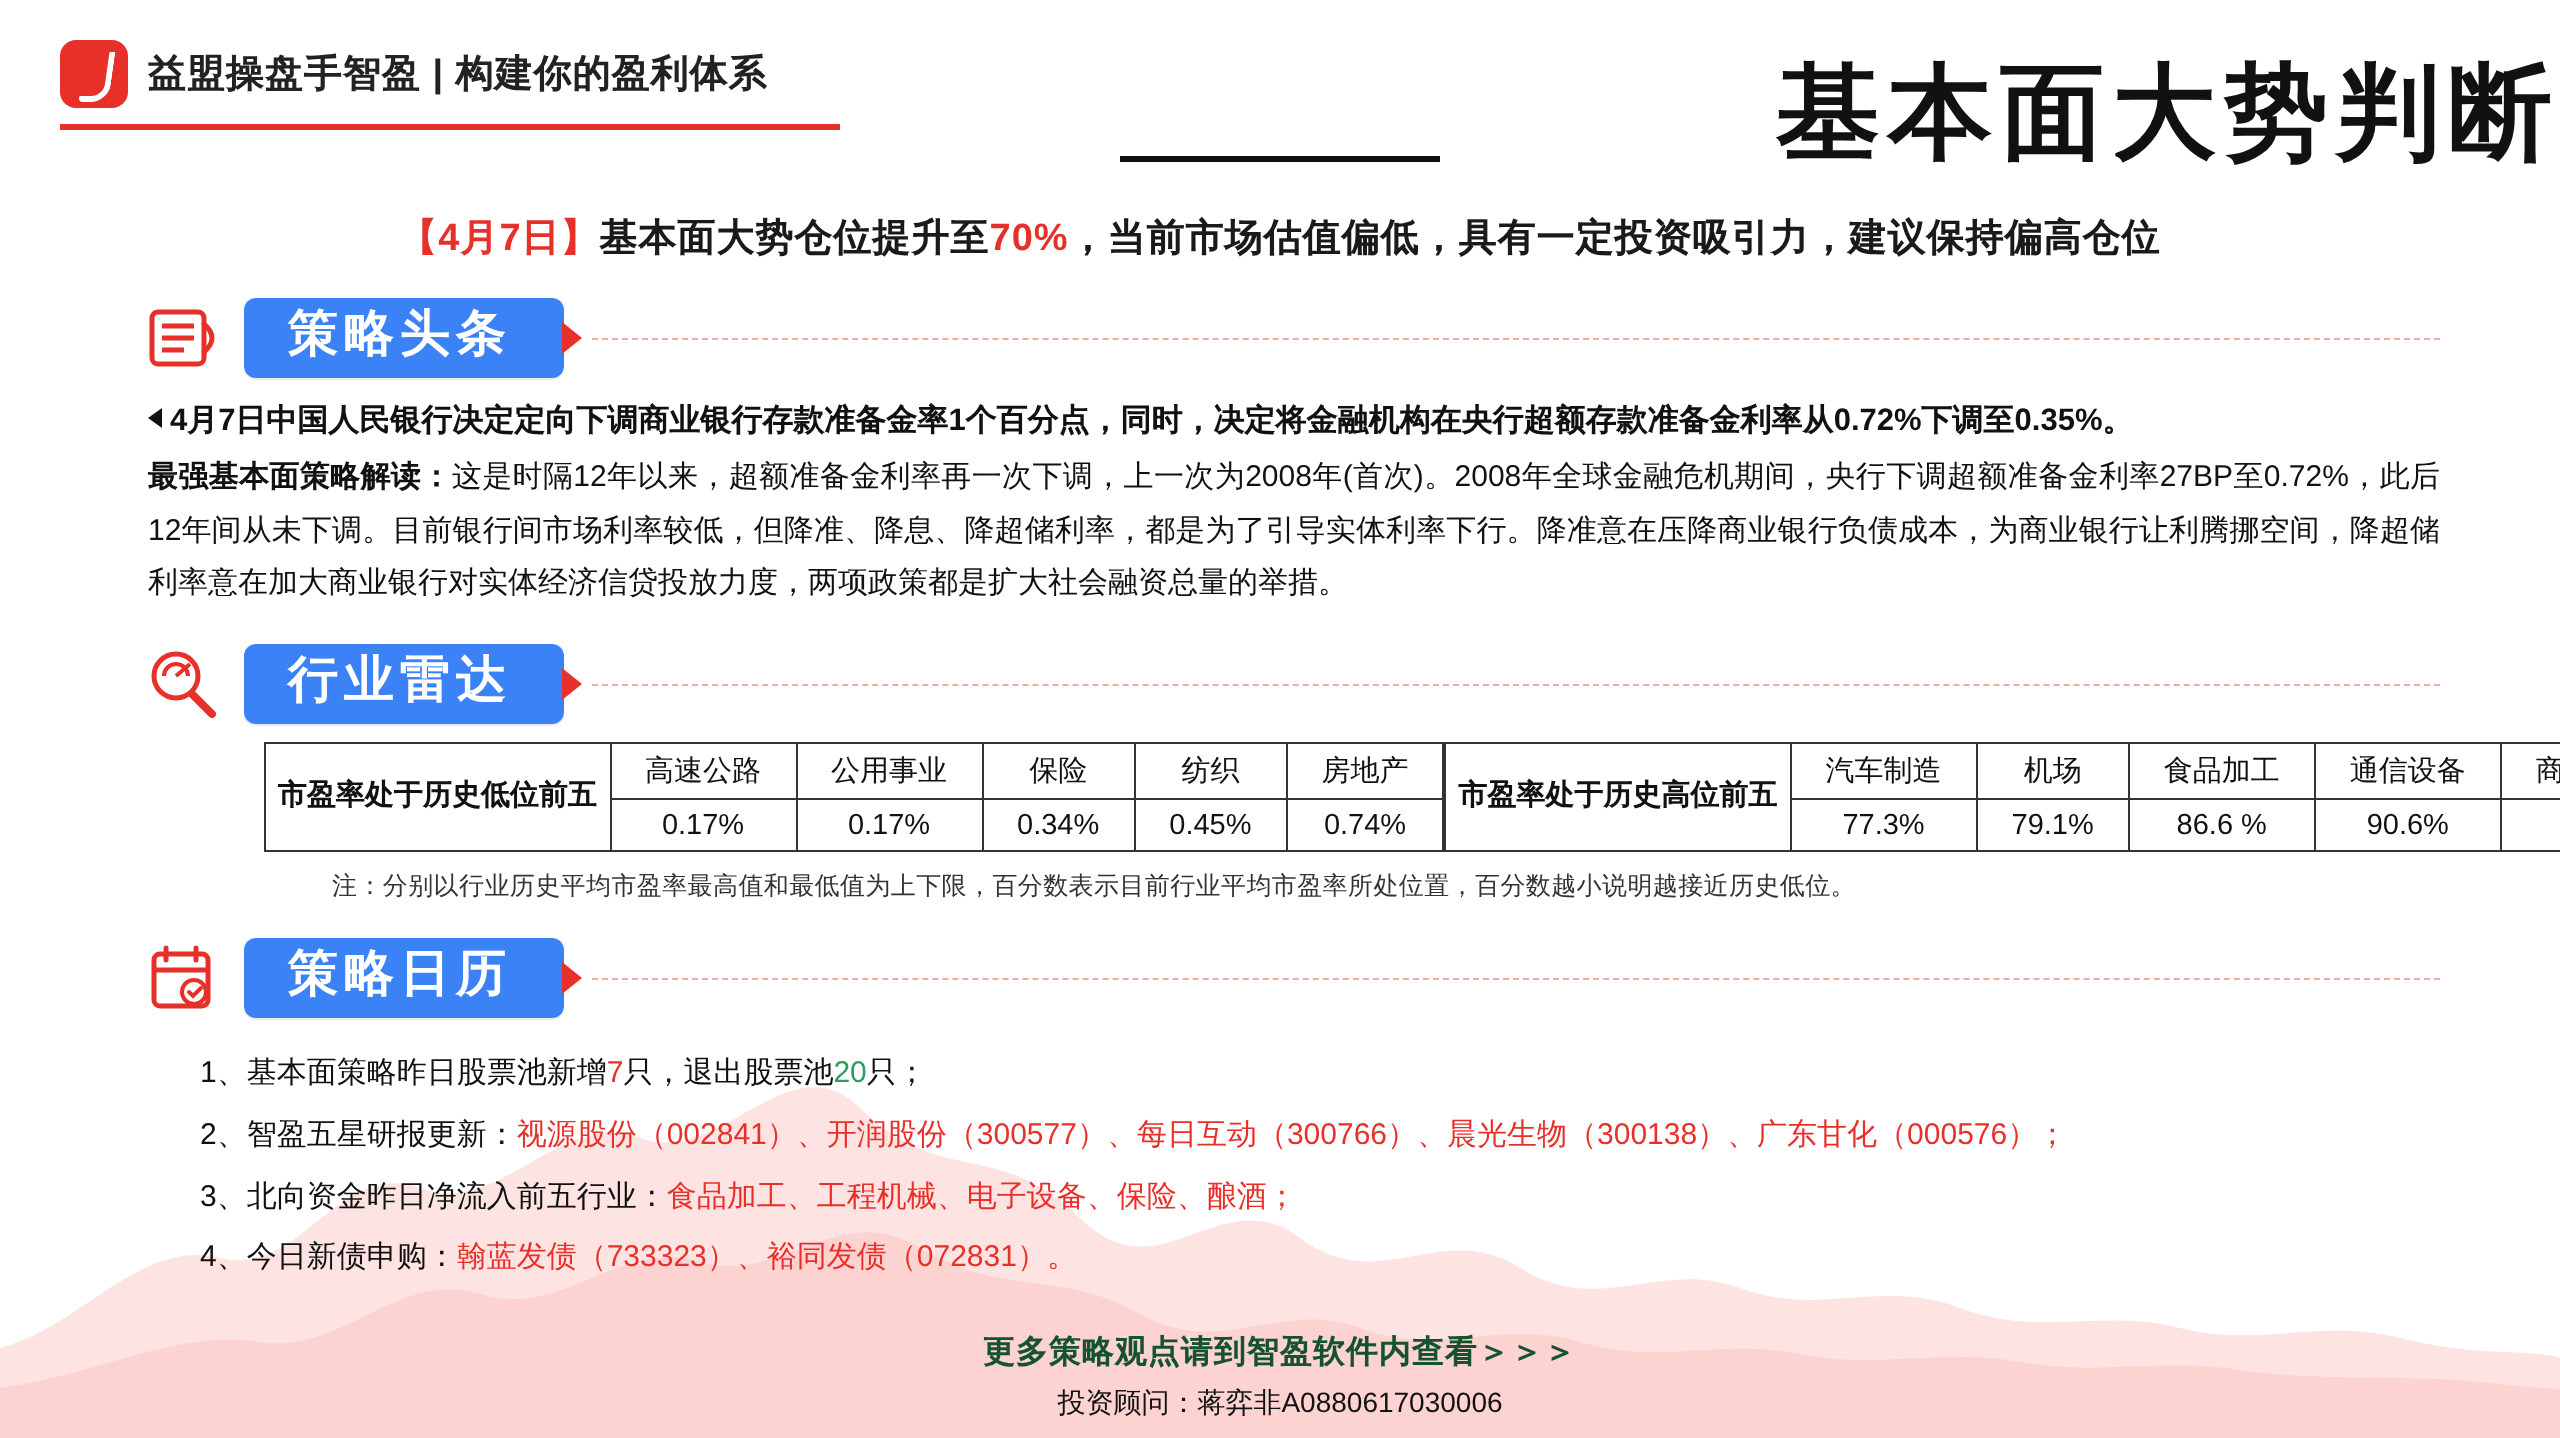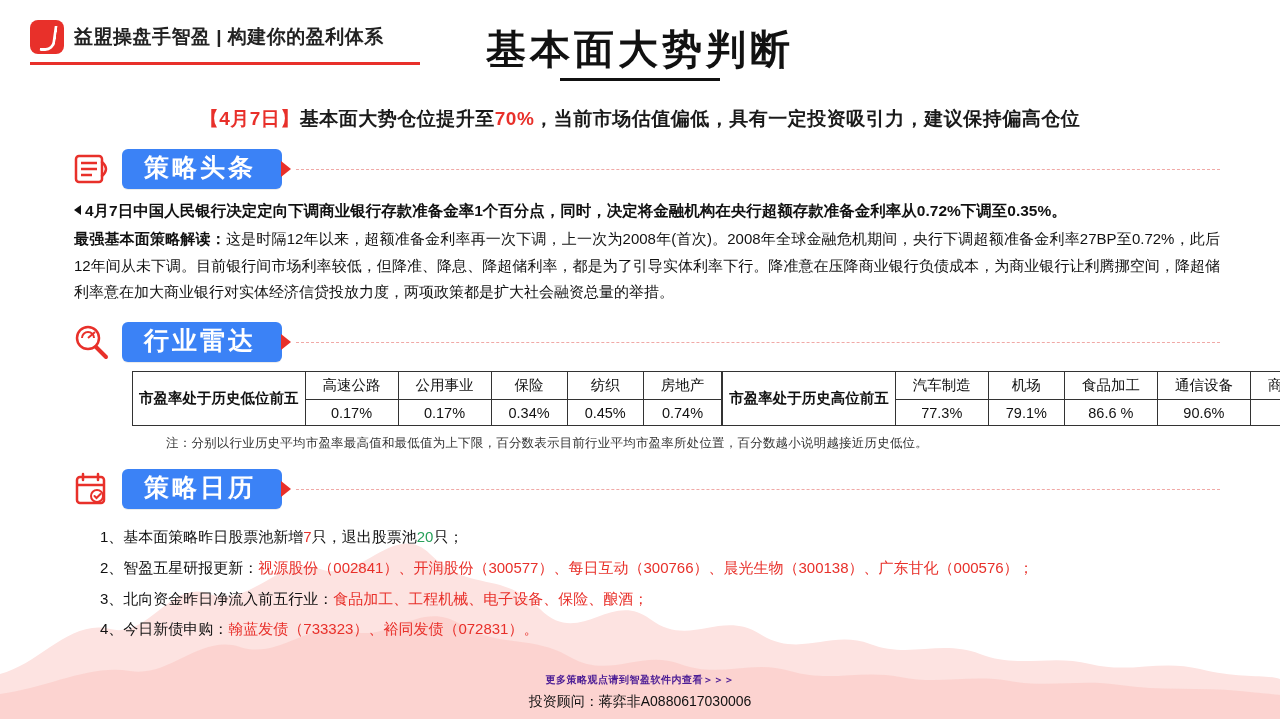--- a/index.html
+++ b/index.html
@@ -61,22 +61,22 @@
   }
   .brand-underline {
     position: absolute;
     left: 30px; top: 62px;
     width: 390px; height: 3px;
     background: #e8302a;
   }
   .main-title {
     position: absolute;
     left: 0; right: 0; top: 22px;
-    text-align: center;
-    font-size: 40px;
+    text-align: right;
+    font-size: 52px;
     font-weight: bold;
     letter-spacing: 4px;
     color: #111;
     font-family: "DejaVu Sans", "Liberation Sans", sans-serif;
   }
   .title-underline {
     position: absolute;
     left: 50%;
     transform: translateX(-50%);
     top: 78px;
@@ -216,23 +216,23 @@
 
   
   .footer {
     position: absolute;
     left: 0; right: 0;
     bottom: 8px;
     z-index: 3;
     text-align: center;
   }
   .footer-1 {
-    font-size: 10px;
-    font-weight: bold;
-    color: #4c1d95;
+    font-size: 16px;
+    font-weight: bold;
+    color: #14532d;
     letter-spacing: .5px;
   }
   .footer-2 {
     font-size: 14px;
     color: #111;
     margin-top: 6px;
   }
 </style>
 </head>
 <body>

